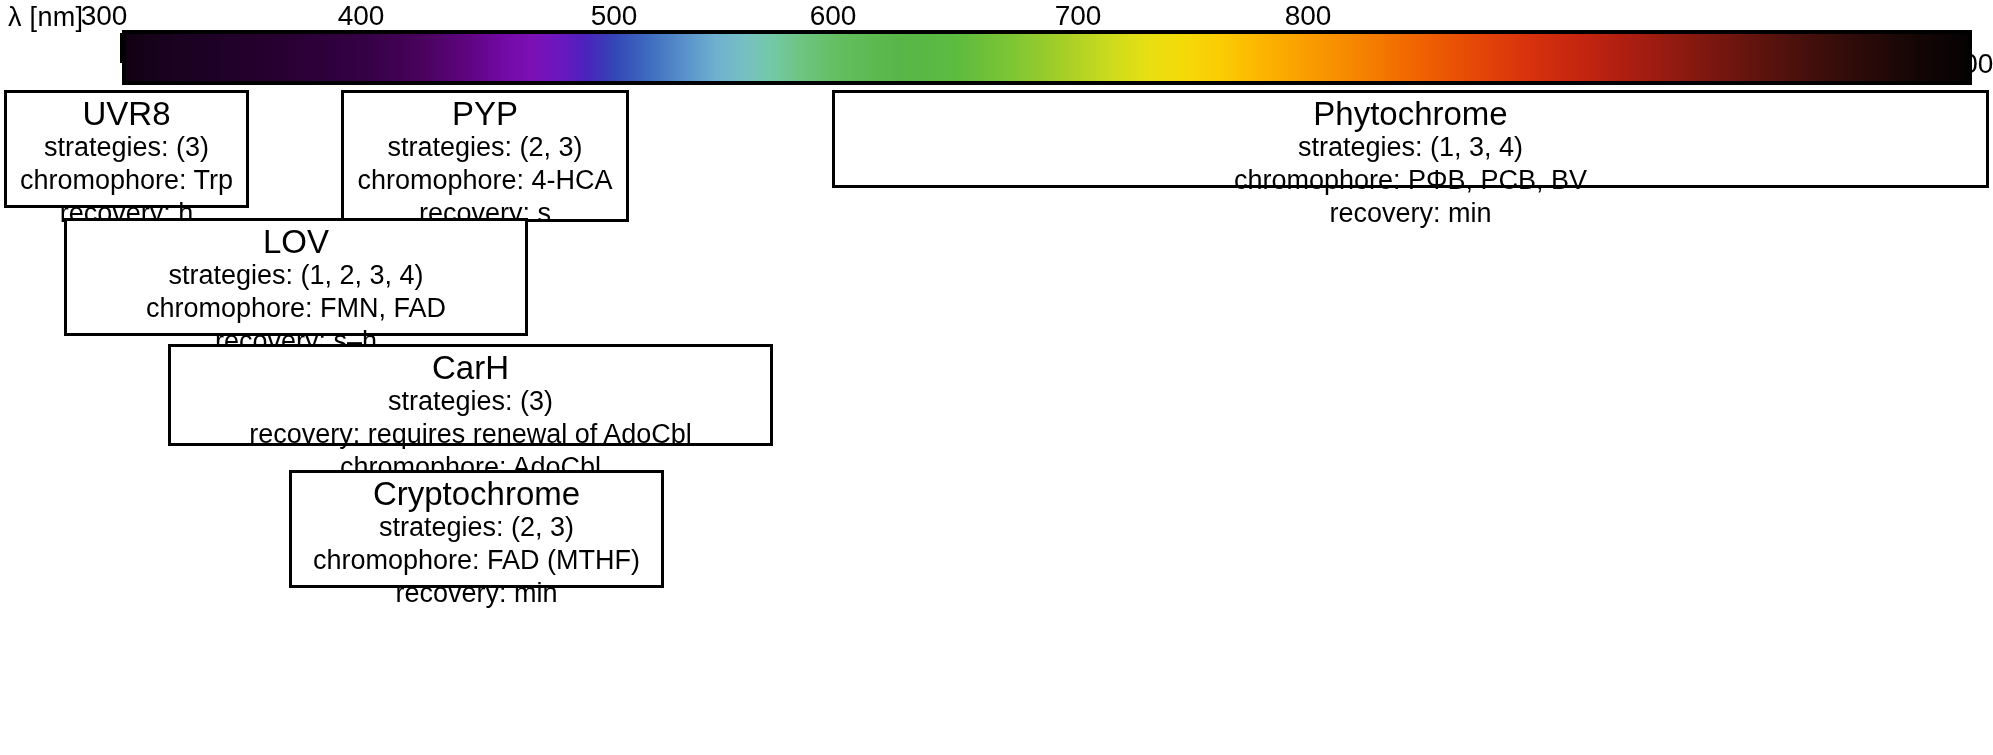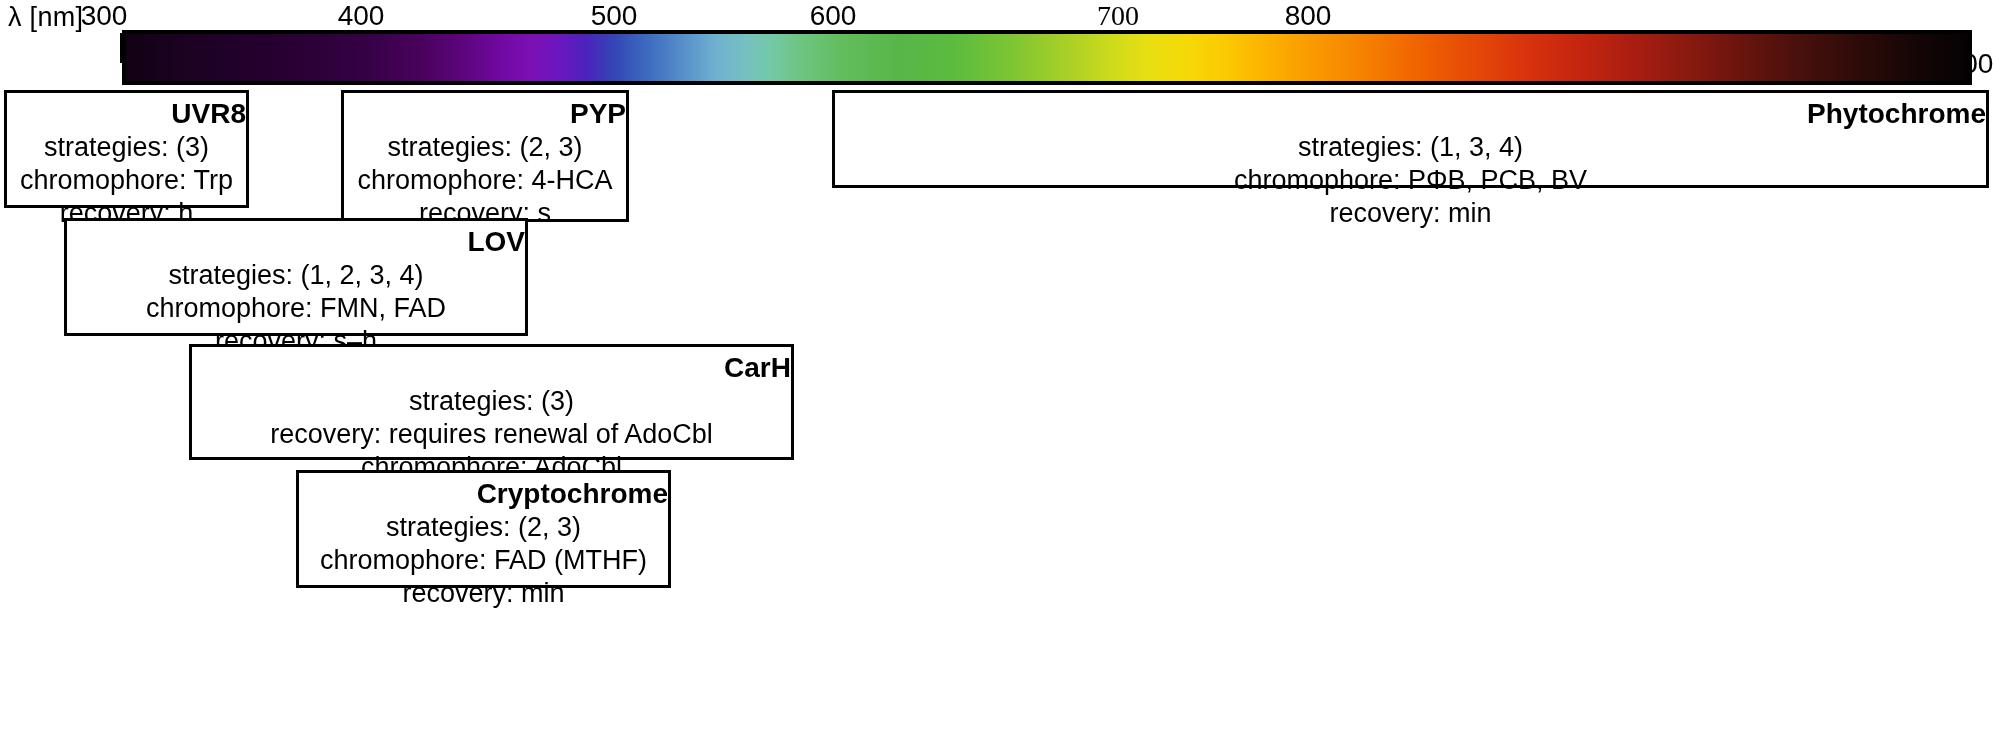--- a/index.html
+++ b/index.html
@@ -68,41 +68,41 @@
       #160606 97%,
       #050203 100%);
   }
   
   .pbox{
     position:absolute;border:3px solid #000;background:#fff;
     box-sizing:border-box;text-align:center;
     padding-top:4px;
   }
   .pbox .ptitle{
-    font-size:28px;font-weight:bold;line-height:34px;white-space:nowrap;text-align:right;
+    font-size:33px;font-weight:normal;line-height:34px;white-space:nowrap;
   }
   .pbox .pline{
     font-size:27px;line-height:33px;white-space:nowrap;
   }
 </style>
 </head>
 <body>
 
 <div id="spectrum-axis">
   <div id="axis-label">λ [nm]</div>
   <div id="ticks-container">
       <div class="tick-label first" style="left: 104px;">300</div>
       <div class="tick-mark" style="left: 122px;"></div>
       <div class="tick-label" style="left: 361px;">400</div>
       <div class="tick-mark" style="left: 361px;"></div>
       <div class="tick-label" style="left: 602px; margin-left: 12px;">500</div>
       <div class="tick-mark" style="left: 602px;"></div>
       <div class="tick-label" style="left: 833px;">600</div>
       <div class="tick-mark" style="left: 833px;"></div>
-      <div class="tick-label" style="left: 1118px; font-family: Liberation Serif, serif;">700</div>
+      <div class="tick-label" style="left: 1078px;">700</div>
       <div class="tick-mark" style="left: 1067px;"></div>
       <div class="tick-label" style="left: 1308px;">800</div>
       <div class="tick-mark" style="left: 1308px;"></div>
       <div class="tick-label" style="left: 1970px; margin-top: 48px;">900</div>
       <div class="tick-mark" style="left: 1970px;"></div>
     </div>
   <div id="spectrum-bar"></div>
 </div>
 
 <div id="boxes-container">
@@ -123,25 +123,25 @@
       <div class="pline">strategies: (1, 3, 4)</div>
       <div class="pline">chromophore: PΦB, PCB, BV</div>
       <div class="pline">recovery: min</div>
     </div>
     <div class="pbox" style="left: 29px; top: 218px; width: 464px; height: 118px; margin-left: 35px;">
       <div class="ptitle">LOV</div>
       <div class="pline">strategies: (1, 2, 3, 4)</div>
       <div class="pline">chromophore: FMN, FAD</div>
       <div class="pline">recovery: s–h</div>
     </div>
-    <div class="pbox" style="left: 168px; top: 344px; width: 605px; height: 116px; margin-left: 21px;">
+    <div class="pbox" style="left: 168px; top: 344px; width: 605px; height: 102px;">
       <div class="ptitle">CarH</div>
       <div class="pline">strategies: (3)</div>
       <div class="pline">recovery: requires renewal of AdoCbl</div>
       <div class="pline">chromophore: AdoCbl</div>
     </div>
-    <div class="pbox" style="left: 296px; top: 470px; width: 375px; height: 118px;">
+    <div class="pbox" style="left: 289px; top: 470px; width: 375px; height: 118px;">
       <div class="ptitle">Cryptochrome</div>
       <div class="pline">strategies: (2, 3)</div>
       <div class="pline">chromophore: FAD (MTHF)</div>
       <div class="pline">recovery: min</div>
     </div>
   </div>
 
 </body></html>

